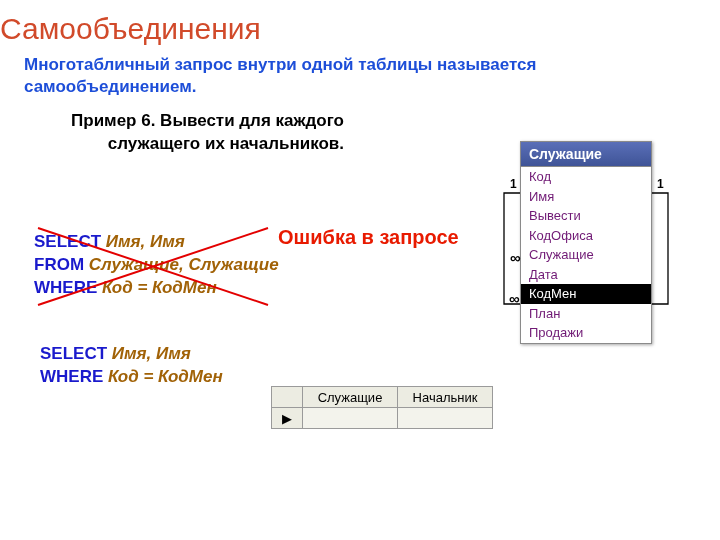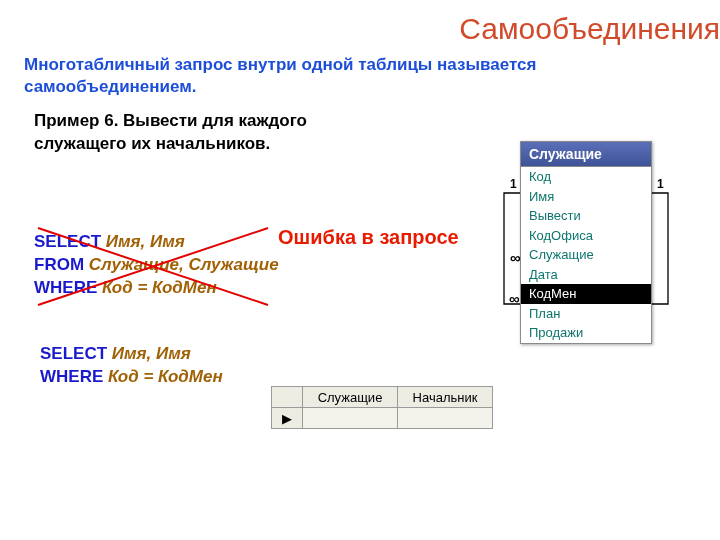--- a/index.html
+++ b/index.html
@@ -6,40 +6,41 @@
     margin: 0;
     padding: 0;
     width: 720px;
     height: 540px;
     background: #ffffff;
     font-family: Arial, sans-serif;
     position: relative;
     overflow: hidden;
   }
   .title {
-    text-align: right;
+    text-align: left;
     color: #d14a2a;
     font-size: 30px;
     font-weight: normal;
     margin: 12px 0 8px 0;
   }
   .subtitle {
     color: #1d4ed8;
     font-weight: bold;
     font-size: 17px;
     margin: 0 24px 12px 24px;
     line-height: 1.3;
   }
   .example {
     color: #000;
     font-weight: bold;
     font-size: 17px;
     margin: 10px 0 5px 34px;
     line-height: 1.35;
     width: 310px;
+    text-align: right;
   }
   .error-label {
     position: absolute;
     left: 278px;
     top: 226px;
     color: #e81a00;
     font-weight: bold;
     font-size: 20px;
   }
   .query-block {
@@ -80,21 +81,21 @@
     border: 1px solid #8a8a8a;
   }
   .tbl-body {
     background: #fff;
     border: 1px solid #8a8a8a;
     border-top: none;
   }
   .tbl-row {
     padding: 1px 8px;
     font-size: 13px;
-    color: #0f766e;
+    color: #701a75;
     line-height: 1.35;
   }
   .tbl-row.sel {
     background: #000000;
     color: #fff;
   }
 
   
   .rel-svg {
     position: absolute;

